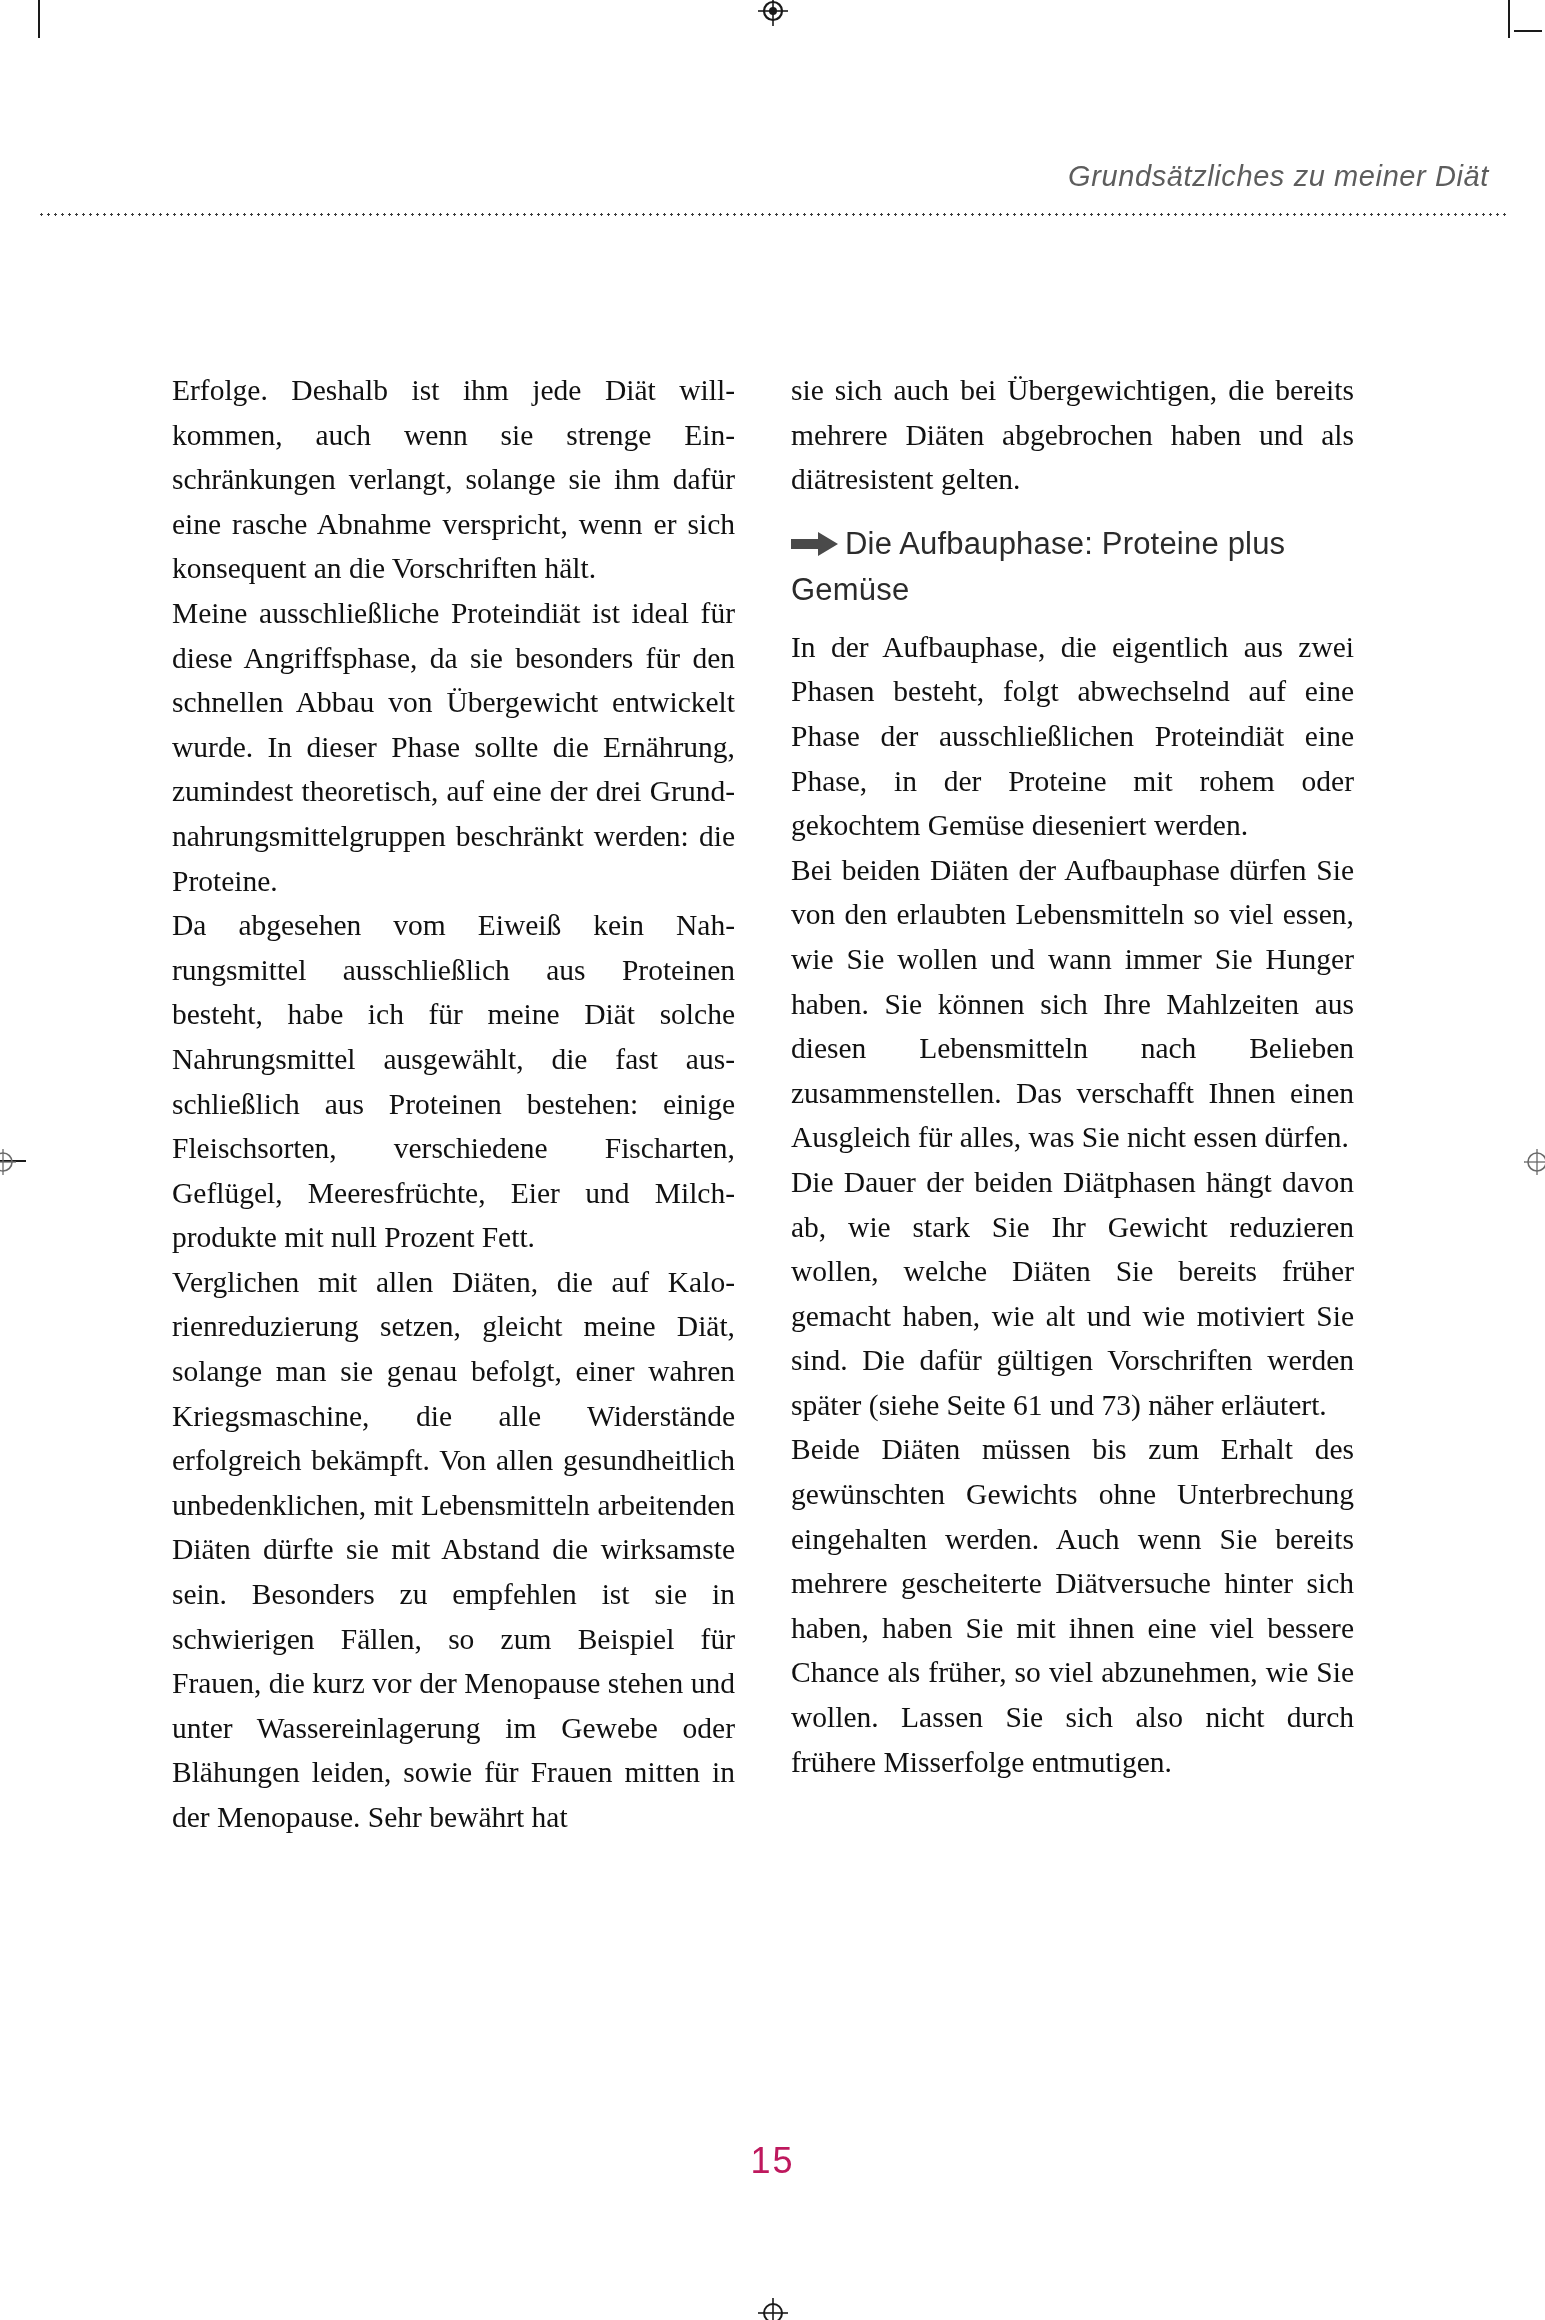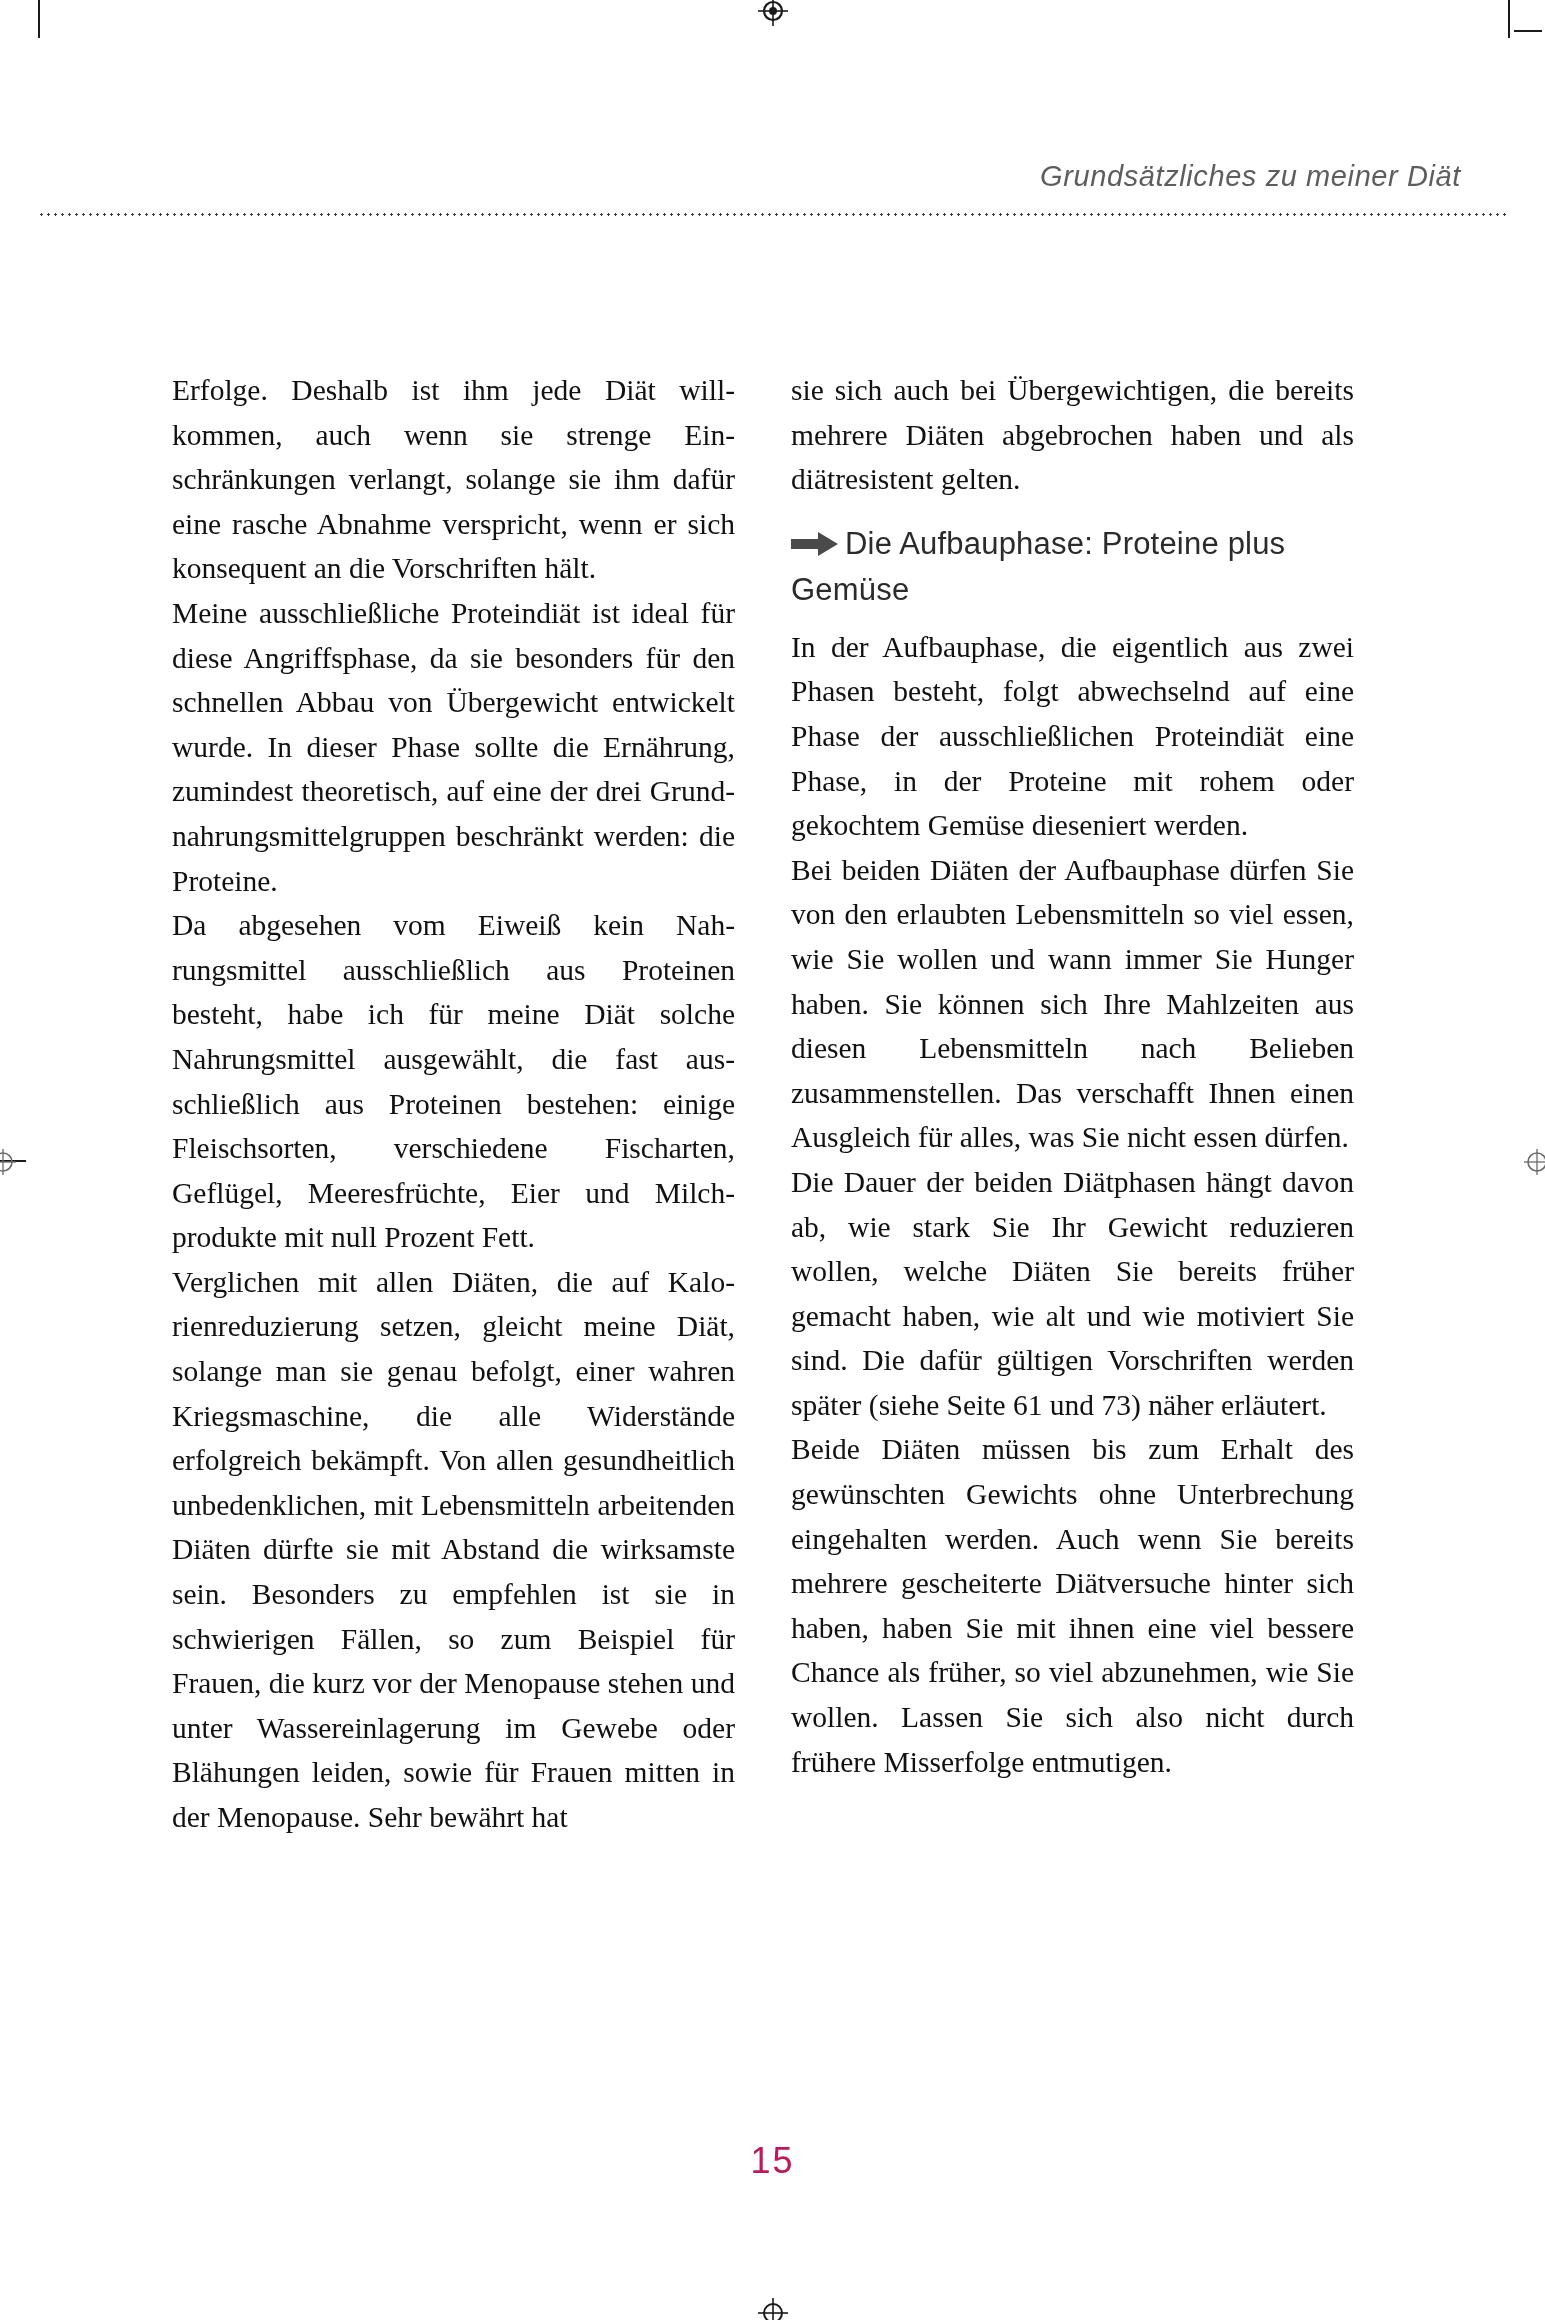--- a/index.html
+++ b/index.html
@@ -36,21 +36,21 @@
   .reg-right  { left: 1520px; top: 1145px; }
   .reg-bottom { left: 756px;  top: 2296px; }
 
   
   .running-head {
     position: absolute;
     left: 0;
     right: 0;
     top: 160px;
     text-align: right;
-    padding-right: 84px;
+    padding-right: 56px;
     font-family: "Liberation Sans", sans-serif;
     font-style: italic;
     font-weight: 300;
     font-size: 29px;
     letter-spacing: 0.6px;
     color: #5d5d5d;
   }
 
   .head-rule {
     position: absolute;

